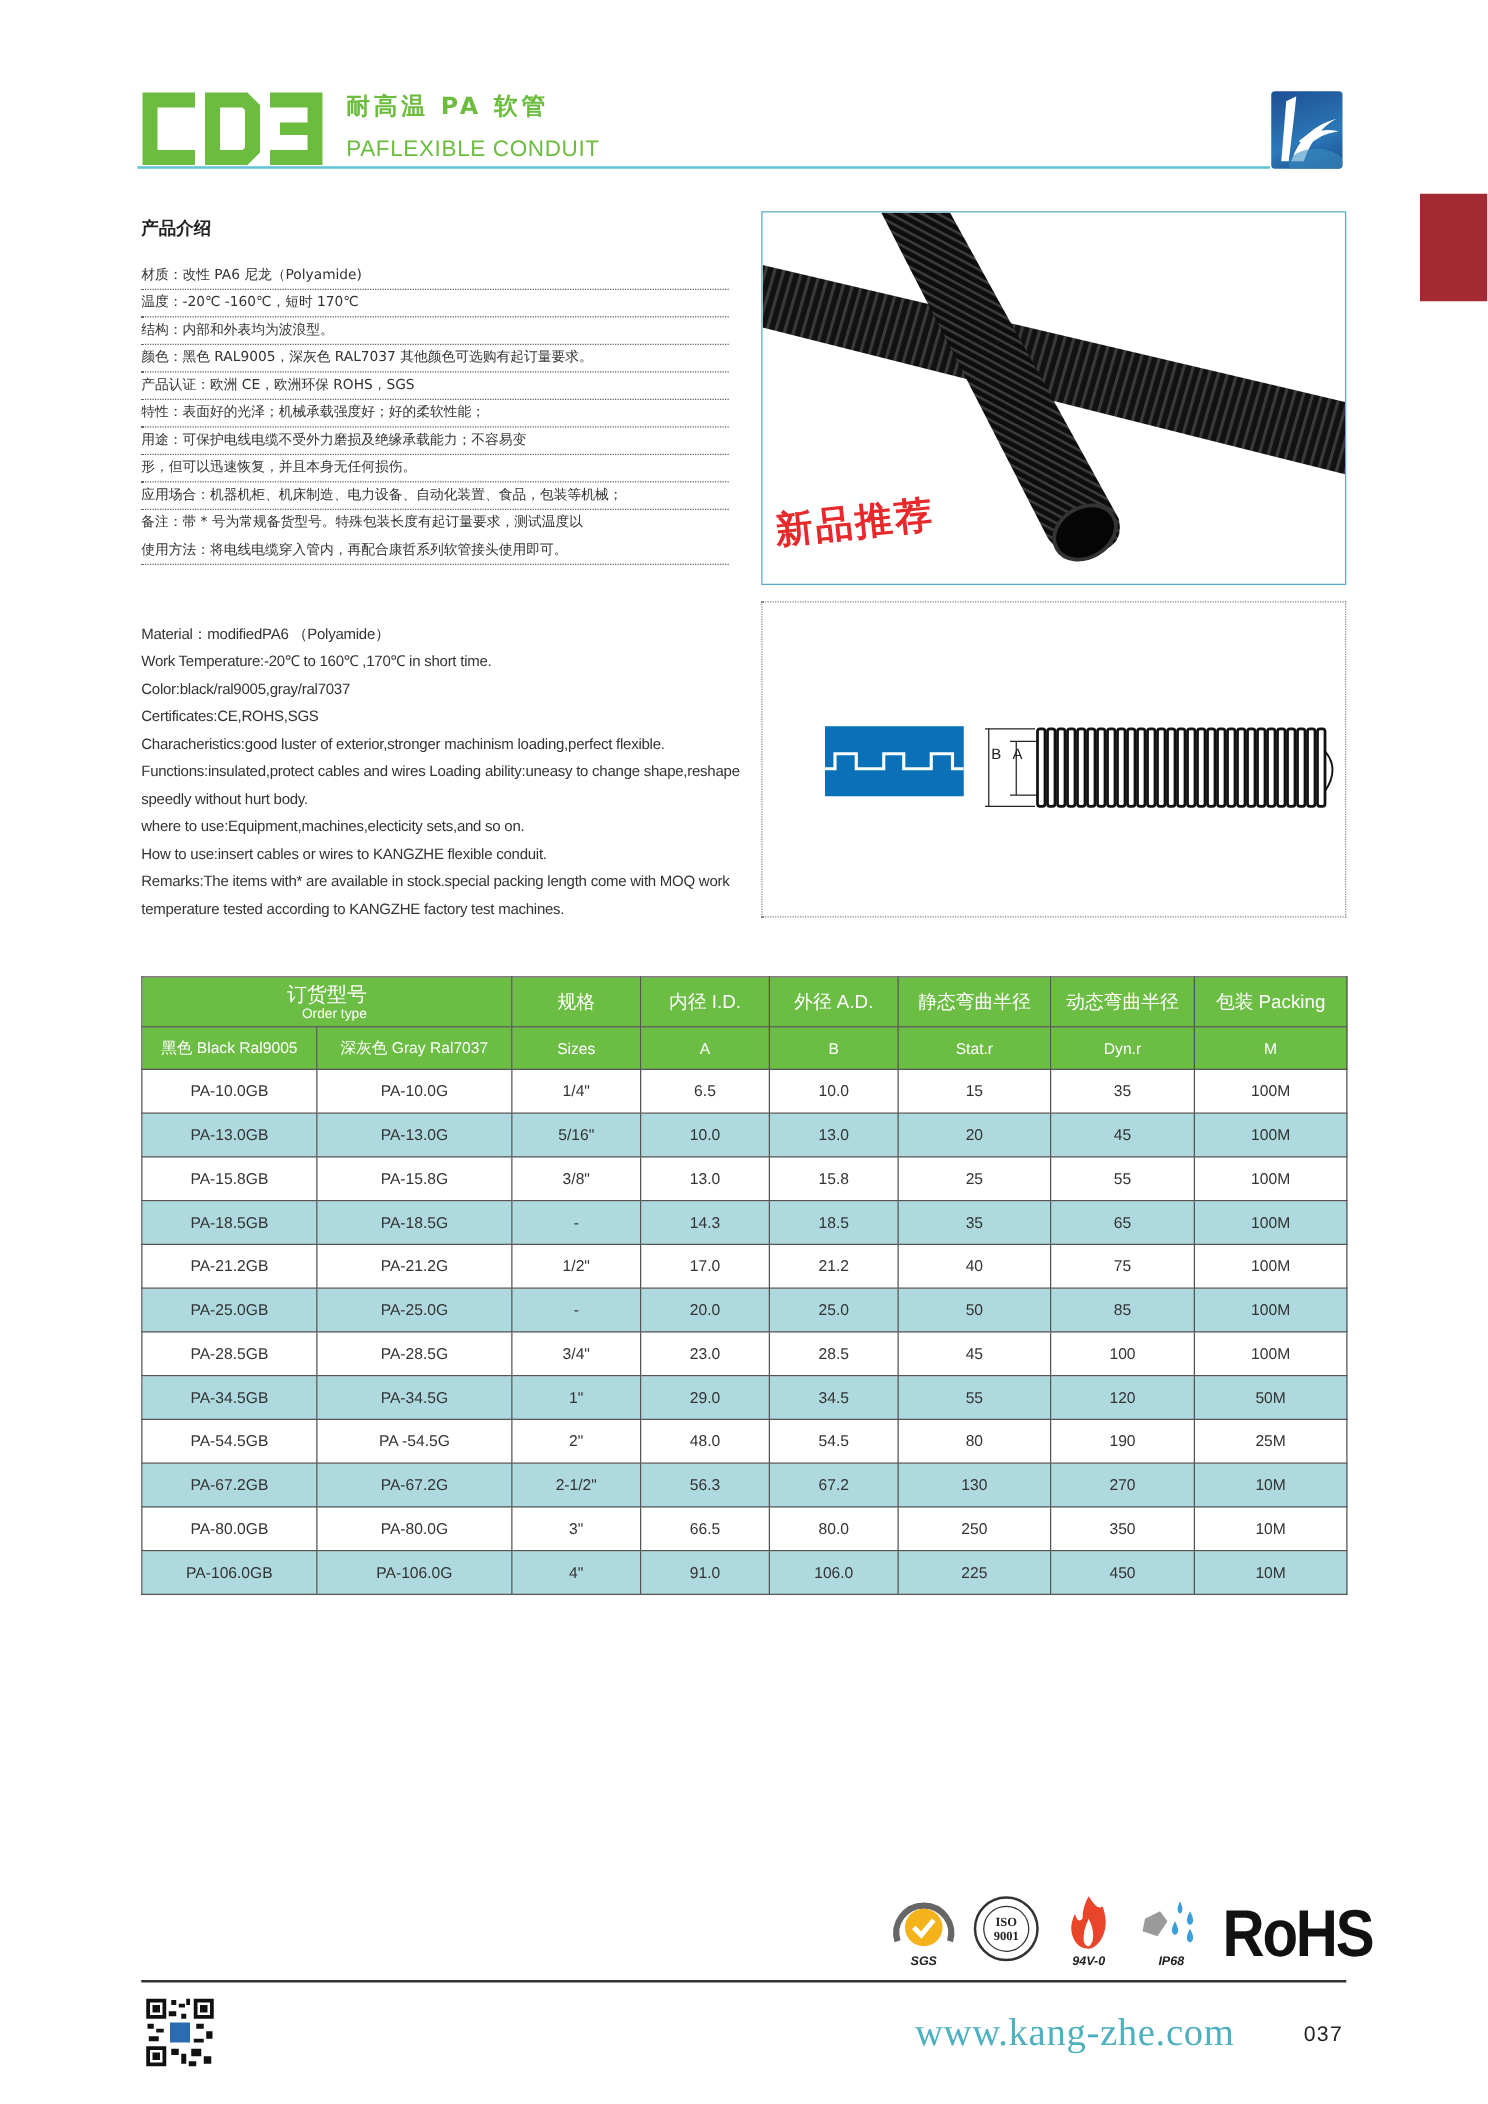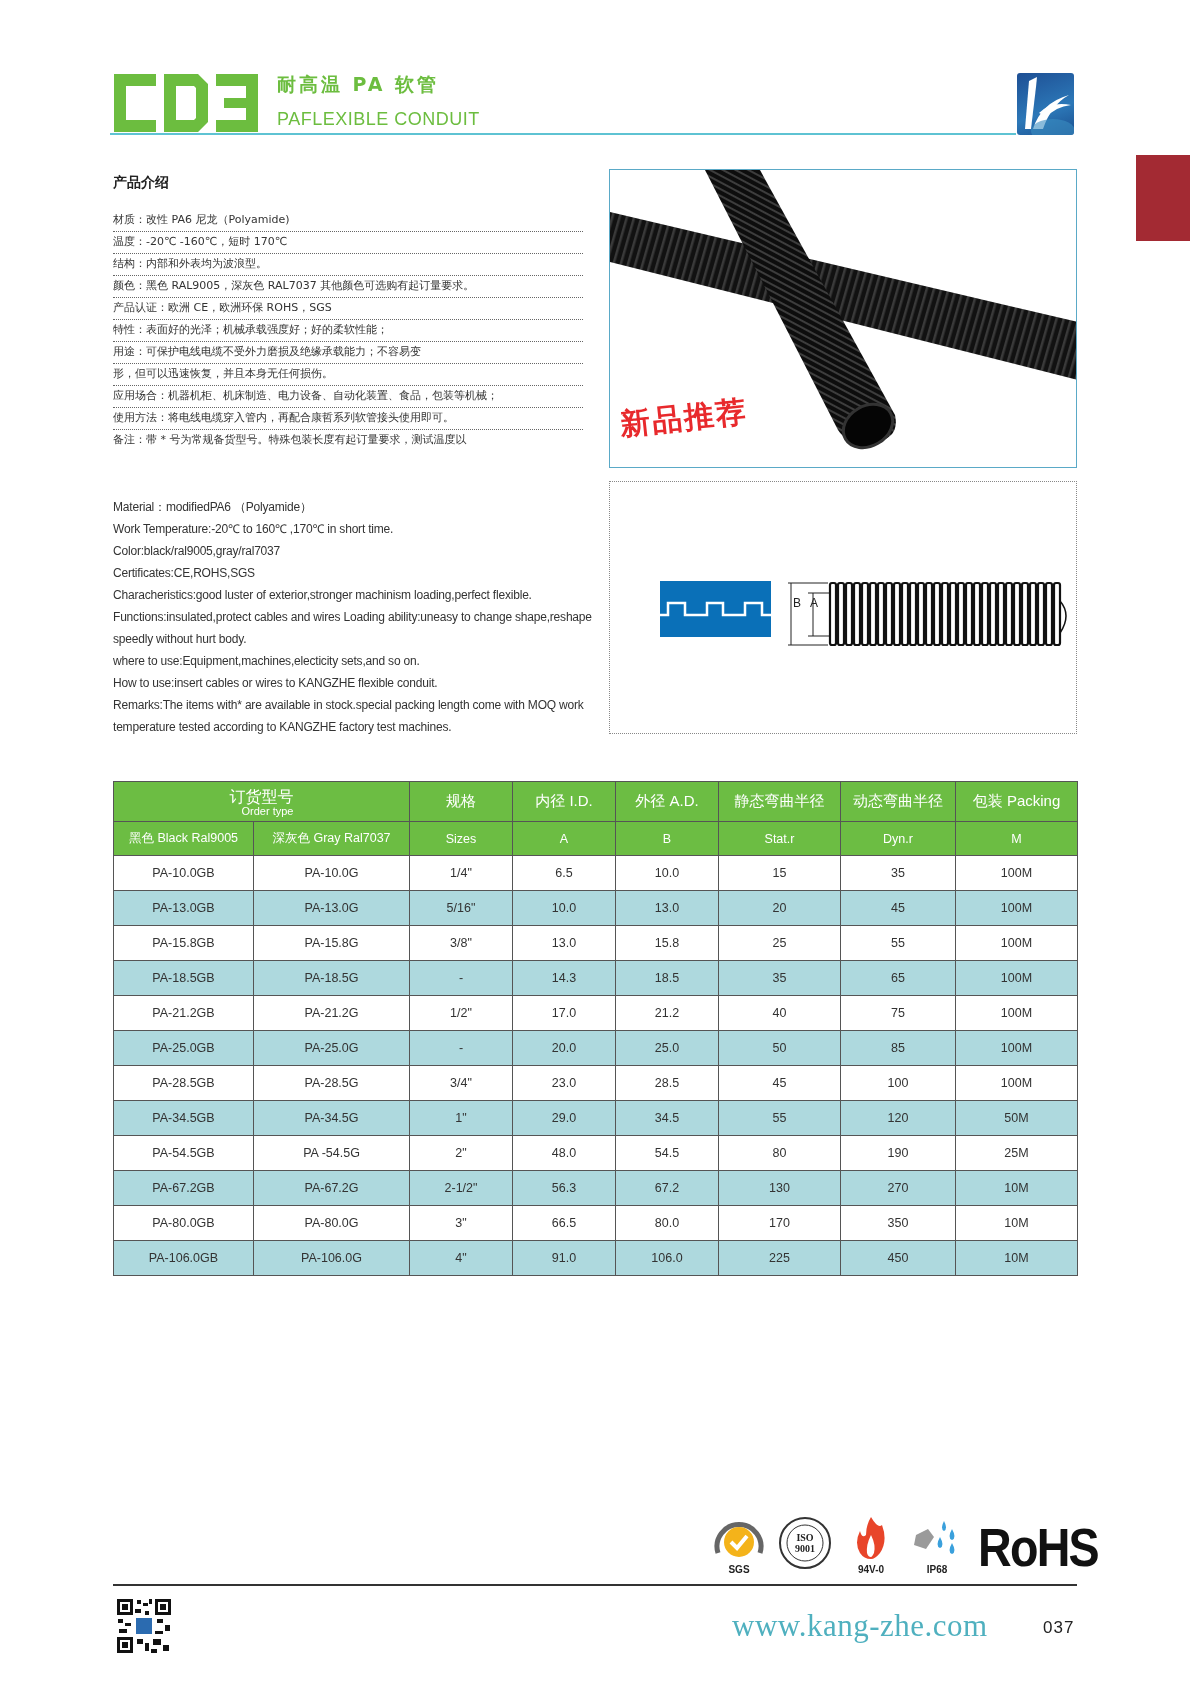--- a/index.html
+++ b/index.html
@@ -37,21 +37,21 @@
   .tbl .h2 th { background: #6cbd43; color: #fff; height: 34px; font-size: 12.5px; }
   .tbl .h1 .order-cn { display: block; font-size: 16px; line-height: 18px; }
   .tbl .h1 .order-en { display: block; font-size: 11px; font-family: Liberation Sans, sans-serif; line-height: 10px; padding-left: 12px; }
   .tbl tbody td { height: 35px; font-size: 12.5px; color: #333; }
   .tbl tbody tr:nth-child(even) td { background: #aed9de; }
   .tbl tbody tr:nth-child(odd) td { background: #ffffff; }
 
   
   .certs { position: absolute; left: 710px; top: 1505px; height: 70px; display: flex; align-items: flex-end; gap: 8px; }
   .cert { position: relative; width: 58px; height: 62px; text-align: center; }
-  .cert-lbl { position: absolute; left: 0; right: 0; bottom: 0; font-size: 10px; font-weight: bold; color: #222; font-family: "Liberation Sans", sans-serif; }
+  .cert-lbl { position: absolute; left: 0; right: 0; bottom: 0; font-size: 10px; font-weight: bold; color: #222; font-family: "Liberation Sans", sans-serif; font-style: italic; }
   .rohs { font-size: 53px; font-weight: bold; color: #111; font-family: "Liberation Sans", sans-serif; letter-spacing: -2px; line-height: 54px; transform: scaleX(0.88); transform-origin: left bottom; margin-left: 4px; }
 
   .foot-line { position: absolute; left: 113px; top: 1584px; width: 964px; height: 2px; background: #333; }
   .qr { position: absolute; left: 115px; top: 1597px; width: 58px; height: 58px; }
   .url { position: absolute; left: 732px; top: 1608px; font-size: 31px; color: #4fb0bf; font-family: "Liberation Serif", serif; letter-spacing: 0.5px; }
   .page-no { position: absolute; left: 1043px; top: 1618px; font-size: 17px; color: #222; font-family: "Liberation Sans", sans-serif; letter-spacing: 1px; }
 </style>
 </head>
 <body>
 
@@ -82,22 +82,22 @@
 <div class="cn-list">
   <div class="cn-row">材质：改性 PA6 尼龙（Polyamide)</div>
   <div class="cn-row">温度：-20℃ -160℃，短时 170℃</div>
   <div class="cn-row">结构：内部和外表均为波浪型。</div>
   <div class="cn-row">颜色：黑色 RAL9005，深灰色 RAL7037 其他颜色可选购有起订量要求。</div>
   <div class="cn-row">产品认证：欧洲 CE，欧洲环保 ROHS，SGS</div>
   <div class="cn-row">特性：表面好的光泽；机械承载强度好；好的柔软性能；</div>
   <div class="cn-row">用途：可保护电线电缆不受外力磨损及绝缘承载能力；不容易变</div>
   <div class="cn-row">形，但可以迅速恢复，并且本身无任何损伤。</div>
   <div class="cn-row">应用场合：机器机柜、机床制造、电力设备、自动化装置、食品，包装等机械；</div>
+  <div class="cn-row nob">备注：带 * 号为常规备货型号。特殊包装长度有起订量要求，测试温度以</div>
   <div class="cn-row">使用方法：将电线电缆穿入管内，再配合康哲系列软管接头使用即可。</div>
-  <div class="cn-row nob">备注：带 * 号为常规备货型号。特殊包装长度有起订量要求，测试温度以</div>
 </div>
 <div class="en-list">
   <div class="en-row">Material：modifiedPA6 （Polyamide）</div>
   <div class="en-row">Work Temperature:-20℃ to 160℃ ,170℃ in short time.</div>
   <div class="en-row">Color:black/ral9005,gray/ral7037</div>
   <div class="en-row">Certificates:CE,ROHS,SGS</div>
   <div class="en-row">Characheristics:good luster of exterior,stronger machinism loading,perfect flexible.</div>
   <div class="en-row">Functions:insulated,protect cables and wires Loading ability:uneasy to change shape,reshape</div>
   <div class="en-row">speedly without hurt body.</div>
   <div class="en-row">where to use:Equipment,machines,electicity sets,and so on.</div>
@@ -313,21 +313,21 @@
         <td>130</td>
         <td>270</td>
         <td>10M</td>
       </tr>
       <tr>
         <td>PA-80.0GB</td>
         <td>PA-80.0G</td>
         <td>3"</td>
         <td>66.5</td>
         <td>80.0</td>
-        <td>170</td>
+        <td>250</td>
         <td>350</td>
         <td>10M</td>
       </tr>
       <tr>
         <td>PA-106.0GB</td>
         <td>PA-106.0G</td>
         <td>4"</td>
         <td>91.0</td>
         <td>106.0</td>
         <td>225</td>

